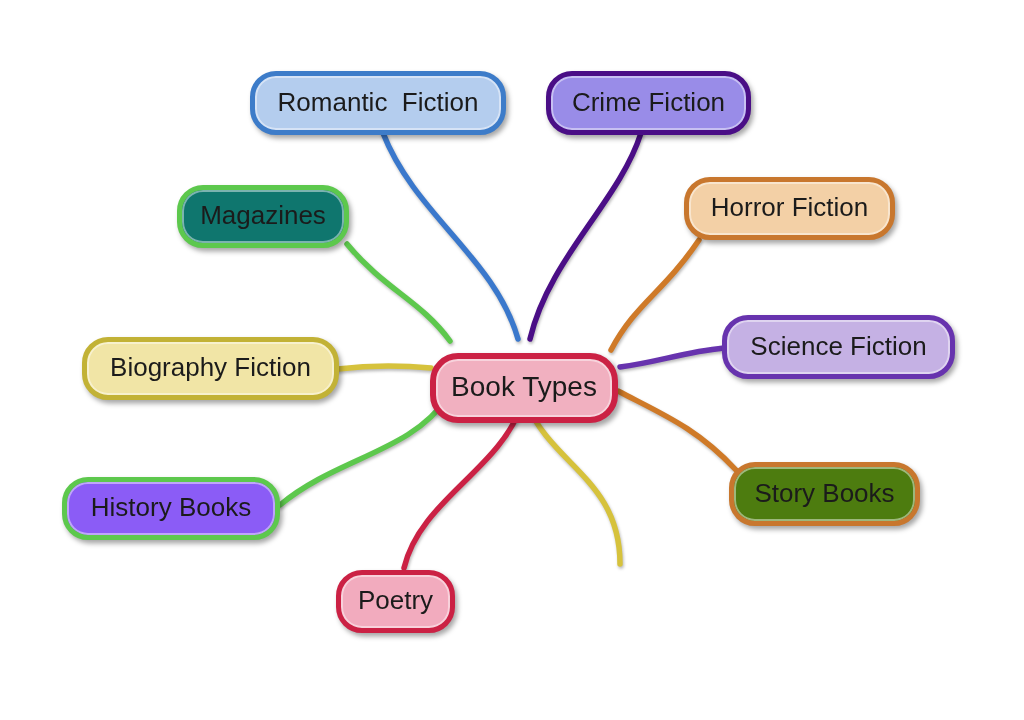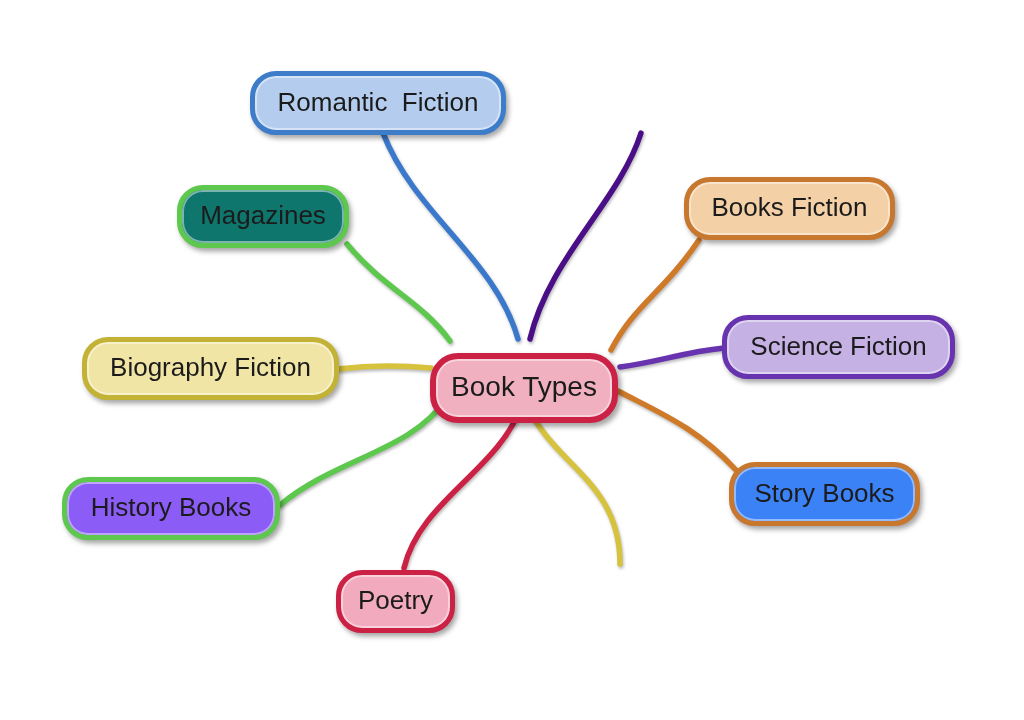--- a/index.html
+++ b/index.html
@@ -43,23 +43,24 @@
     <path d="M 724 348 C 684 352, 658 362, 620 367" stroke="#6733ae"></path>
     <path d="M 618 391 C 662 414, 697 428, 736 470" stroke="#cf7a28"></path>
     <path d="M 527 404 C 552 465, 620 480, 620 564" stroke="#d6c23c"></path>
     <path d="M 522 404 C 500 470, 420 500, 404 568" stroke="#cb2144"></path>
     <path d="M 447 398 C 411 452, 336 458, 280 505" stroke="#5dc84d"></path>
     <path d="M 338 369 C 370 365, 400 365, 431 368" stroke="#d6c23c"></path>
     <path d="M 347 244 C 385 290, 420 300, 450 341" stroke="#5dc84d"></path>
   </svg>
 
   <div class="node" style="left: 250px; top: 71px; width: 256px; height: 64px; background: rgb(180, 205, 238); border-color: rgb(61, 124, 201);"><span>Romantic  Fiction</span></div>
-  <div class="node" style="left: 684px; top: 177px; width: 211px; height: 63px; background: rgb(243, 208, 166); border-color: rgb(200, 119, 46);"><span>Books Fiction</span></div>
+  <div class="node" style="left: 546px; top: 71px; width: 205px; height: 64px; background: rgb(153, 140, 232); border-color: rgb(74, 14, 134);"><span>Crime Fiction</span></div>
+  <div class="node" style="left: 684px; top: 177px; width: 211px; height: 63px; background: rgb(243, 208, 166); border-color: rgb(200, 119, 46);"><span>Horror Fiction</span></div>
   <div class="node" style="left: 722px; top: 315px; width: 233px; height: 64px; background: rgb(197, 177, 228); border-color: rgb(103, 51, 174);"><span>Science Fiction</span></div>
-  <div class="node" style="left: 729px; top: 462px; width: 191px; height: 64px; background: #3b82f6; border-color: rgb(200, 119, 46);"><span>Story Books</span></div>
+  <div class="node" style="left: 729px; top: 462px; width: 191px; height: 64px; background: #4d7c0f; border-color: rgb(200, 119, 46);"><span>Story Books</span></div>
   <div class="node" style="left: 336px; top: 570px; width: 119px; height: 63px; background: rgb(242, 171, 190); border-color: rgb(203, 33, 68);"><span>Poetry</span></div>
   <div class="node" style="left: 62px; top: 477px; width: 218px; height: 63px; background: #8b5cf6; border-color: rgb(93, 200, 77);"><span>History Books</span></div>
   <div class="node" style="left: 82px; top: 337px; width: 257px; height: 63px; background: rgb(241, 229, 166); border-color: rgb(194, 178, 54);"><span>Biography Fiction</span></div>
   <div class="node" style="left: 177px; top: 185px; width: 172px; height: 63px; background: #0f766e; border-color: rgb(93, 200, 77);"><span>Magazines</span></div>
 
   <div class="node center" style="left: 430px; top: 336px; width: 188px; height: 70px; background: rgb(241, 176, 192); border-color: rgb(203, 33, 68); margin-top: 17px;"><span>Book Types</span></div>
 
 </div>
 
 </body></html>

